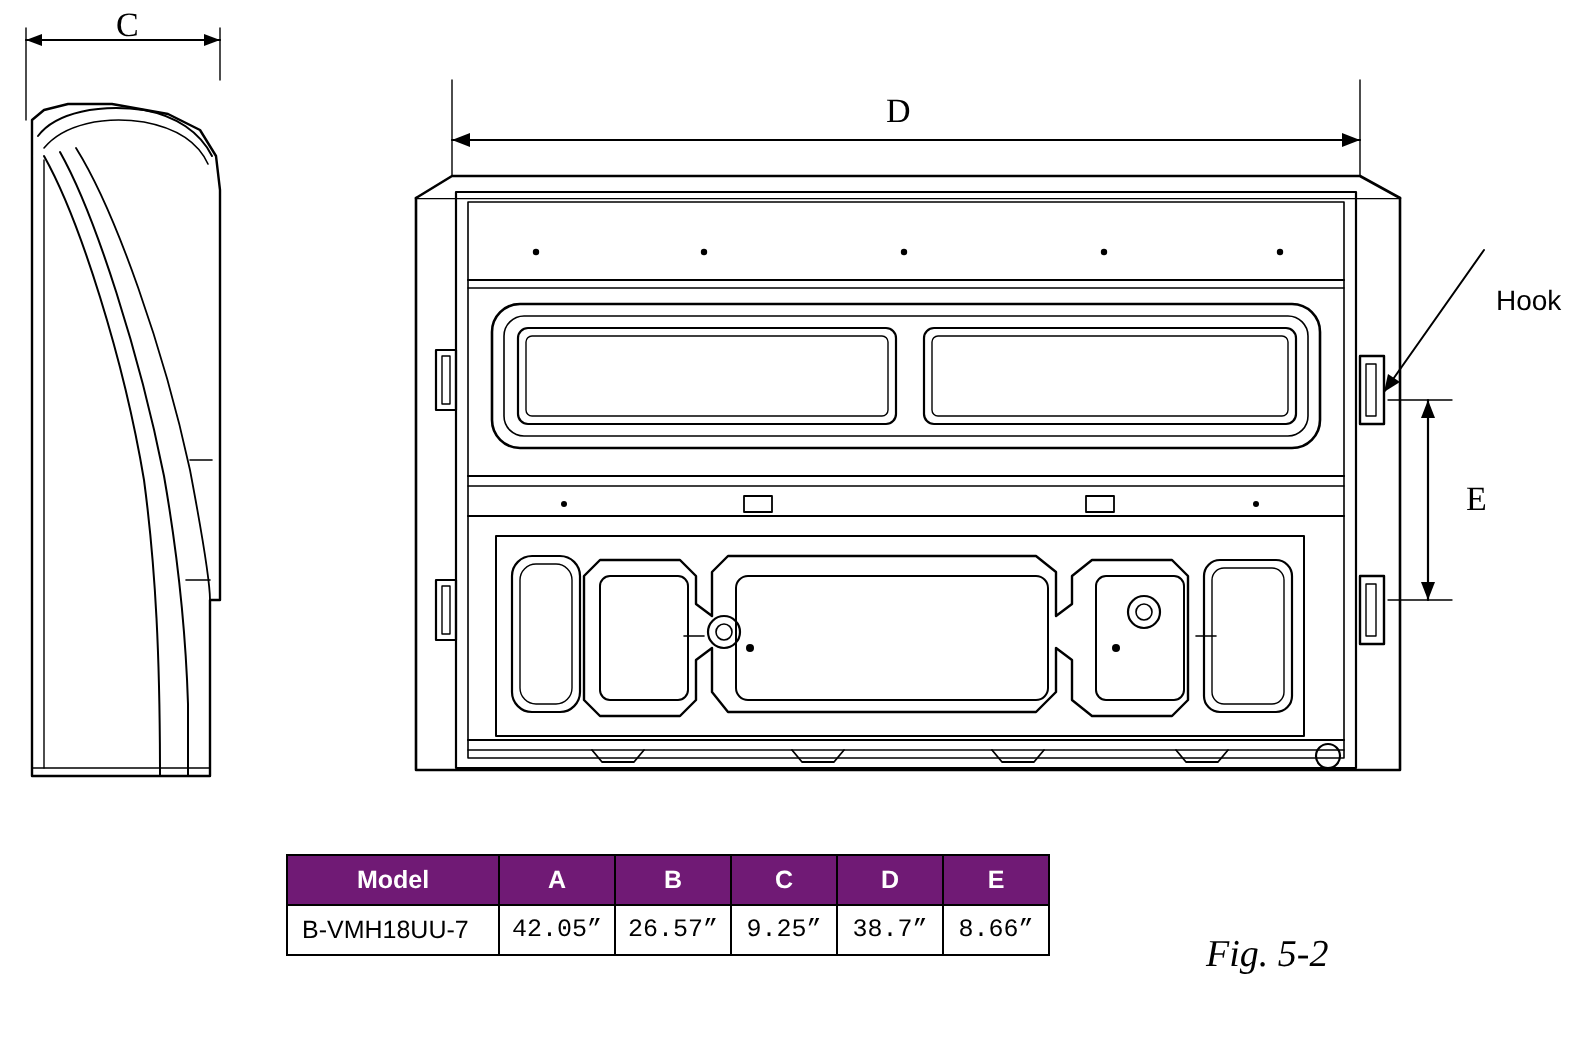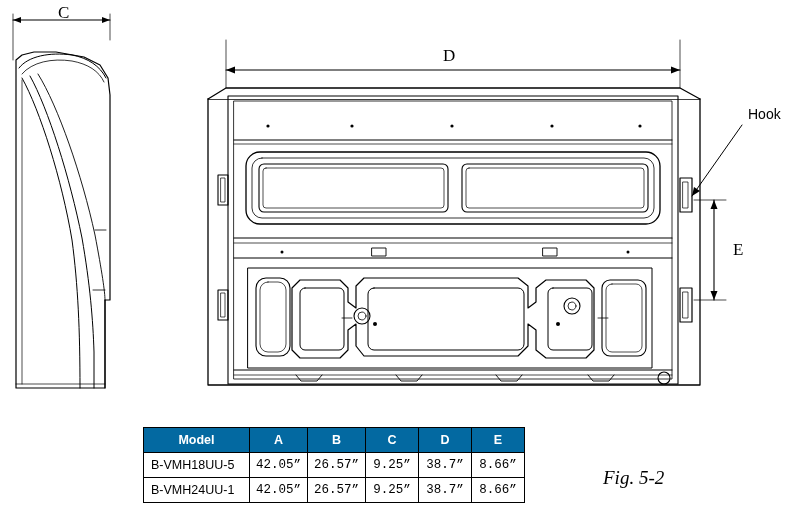--- a/index.html
+++ b/index.html
@@ -32,20 +32,21 @@
     color: #000;
     white-space: nowrap;
   }
   .dim-letter {
     font-size: 17px;
     font-weight: normal;
     font-family: "Liberation Serif", serif;
   }
   .hook-label {
     font-size: 14px;
+    margin-top: 36px;
   }
   .fig-label {
     font-size: 19px;
     font-style: italic;
     font-family: "Liberation Serif", serif;
   }
   
   table.spec {
     position: absolute;
     left: 143px;
@@ -55,21 +56,21 @@
     background: #fff;
   }
   table.spec th, table.spec td {
     border: 1px solid #000;
     height: 20px;
     padding: 2px 6px;
     text-align: center;
     font-weight: normal;
   }
   table.spec thead th {
-    background: #0369a1;
+    background: #701a75;
     color: #fff;
     font-weight: bold;
     font-size: 12.5px;
   }
   table.spec td.model-cell {
     text-align: left;
     padding-left: 7px;
     min-width: 92px;
   }
   table.spec thead th.model-head {
@@ -288,29 +289,21 @@
         <th class="model-head">Model</th>
         <th>A</th>
         <th>B</th>
         <th>C</th>
         <th>D</th>
         <th>E</th>
       </tr>
     </thead>
     <tbody>
       <tr>
-        <td class="model-cell">B-VMH18UU-5</td>
-        <td class="val">42.05”</td>
-        <td class="val">26.57”</td>
-        <td class="val">9.25”</td>
-        <td class="val">38.7”</td>
-        <td class="val">8.66”</td>
-      </tr>
-      <tr>
-        <td class="model-cell">B-VMH24UU-1</td>
+        <td class="model-cell">B-VMH18UU-7</td>
         <td class="val">42.05”</td>
         <td class="val">26.57”</td>
         <td class="val">9.25”</td>
         <td class="val">38.7”</td>
         <td class="val">8.66”</td>
       </tr>
     </tbody>
   </table>
 
 </div>

